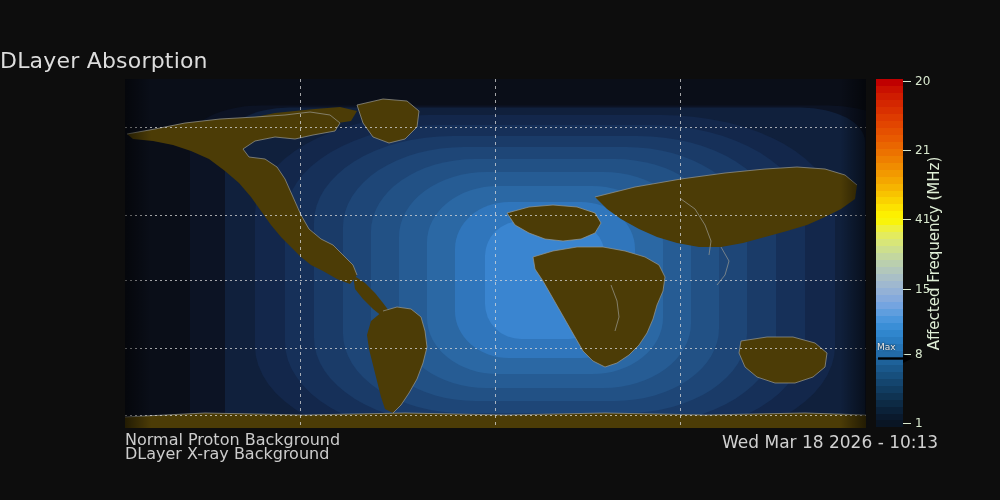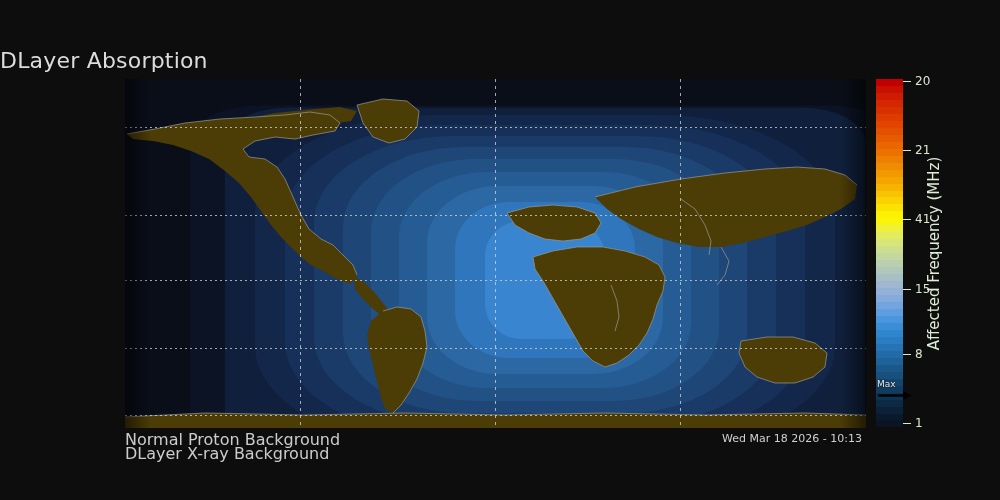--- a/index.html
+++ b/index.html
@@ -122,21 +122,21 @@
     width: 34px; height: 9px;
   }
 
   
   .note {
     position: absolute;
     color: #cccccc; font-size: 16px; white-space: nowrap;
   }
   .note-proton { left: 125px; top: 430px; }
   .note-xray   { left: 125px; top: 444px; }
-  .stamp       { left: 722px; top: 432px; color: #d0d0d0; font-size: 11px; }
+  .stamp       { left: 722px; top: 432px; color: #d0d0d0; font-size: 17px; }
   .footer {
     position: absolute; left: 10px; top: 479px;
     color: #d4d4d4; font-size: 11.5px; font-style: italic;
     white-space: nowrap;
   }
 </style>
 </head>
 <body>
 
 <div id="root">
@@ -300,21 +300,21 @@
         <span class="dash"></span>
         <span>8</span>
       </div>
       <div class="tick" style="top: 344px;">
         <span class="dash"></span>
         <span>1</span>
       </div>
     </div>
   <div class="cbar-axis-label">Affected Frequency (MHz)</div>
 
-  <div class="max-marker" id="max-marker" style="top: 365px; margin-top: 37px;">
+  <div class="max-marker" id="max-marker" style="top: 365px;">
     <span class="max-label">Max</span>
     <svg class="max-arrow" viewBox="0 0 34 9">
       <line x1="0" y1="4.5" x2="26" y2="4.5" stroke="#000" stroke-width="2.4"></line>
       <polygon points="25,0 34,4.5 25,9" fill="#000"></polygon>
     </svg>
   </div>
 
   <div class="note note-proton">Normal Proton Background</div>
   <div class="note note-xray">DLayer X-ray Background</div>
   <div class="note stamp">Wed Mar 18 2026 - 10:13</div>

